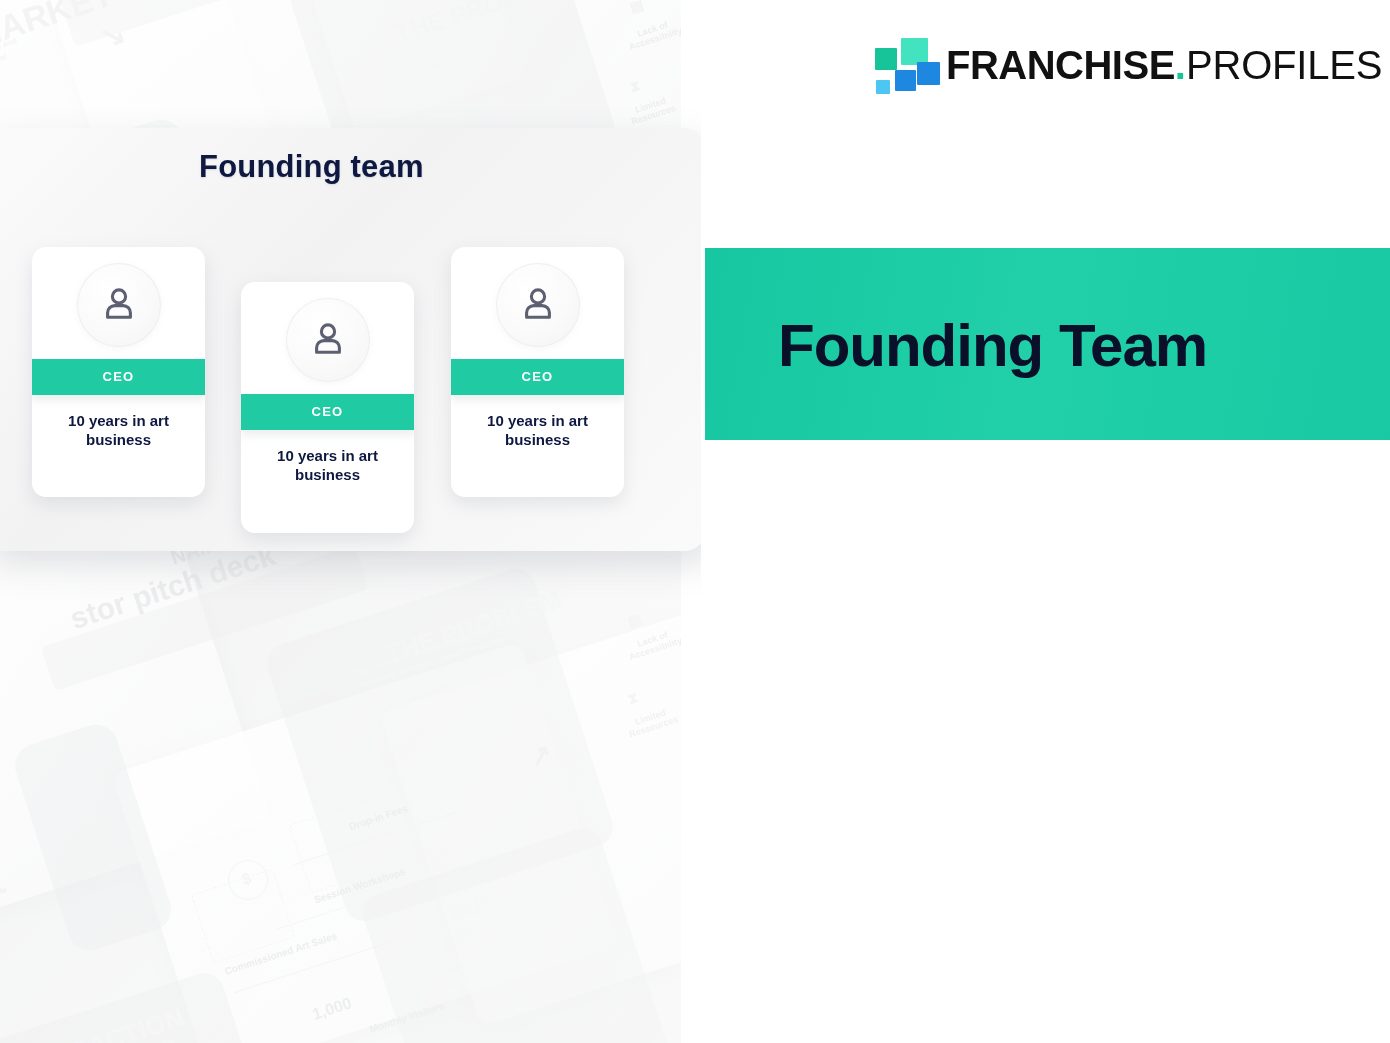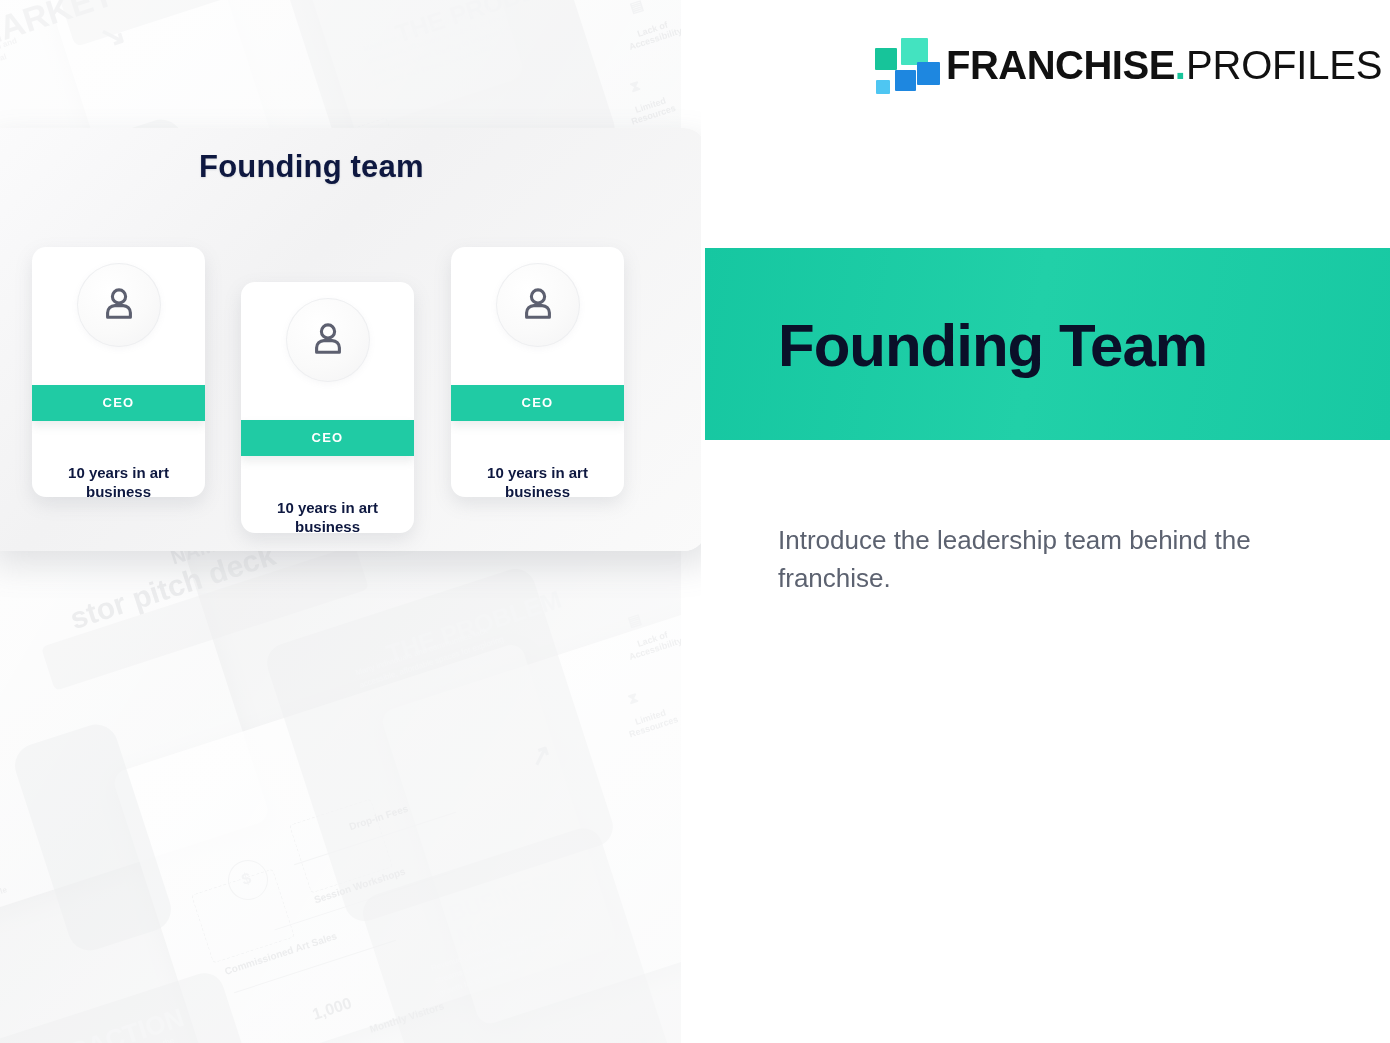--- a/index.html
+++ b/index.html
@@ -70,21 +70,21 @@
   }
 
   
   .member-card {
     position:absolute;
     width:173px;
     background:#ffffff;
     border-radius:14px;
     box-shadow:0 7px 18px rgba(120,126,138,.16);
     overflow:hidden;
-    display:flex; flex-direction:column; align-items:center;gap:26px;
+    display:flex; flex-direction:column; align-items:center;
   }
   .m1 { left:32px; top:247px; height:250px; }
   .m2 { left:241px; top:282px; height:251px; }
   .m3 { left:451px; top:247px; height:250px; }
 
   .avatar-wrap {
     flex:0 0 auto;
     width:100%;
     display:flex; align-items:center; justify-content:center;
     padding-top:16px; padding-bottom:12px;
@@ -293,16 +293,15 @@
     </div>
 
   </div>
 
   <div style="position:absolute; left:705px; top:248px; width:685px; height:192px;
               background:linear-gradient(100deg,#16c7a1 0%,#21d0a8 48%,#18c9a3 100%);"></div>
 
   <div class="banner-title">Founding Team</div>
 
   <div class="body-copy">
-    <p>Introduce the leadership team behind the franchise.</p>
   </div>
 
 </div>
 
 </body></html>

